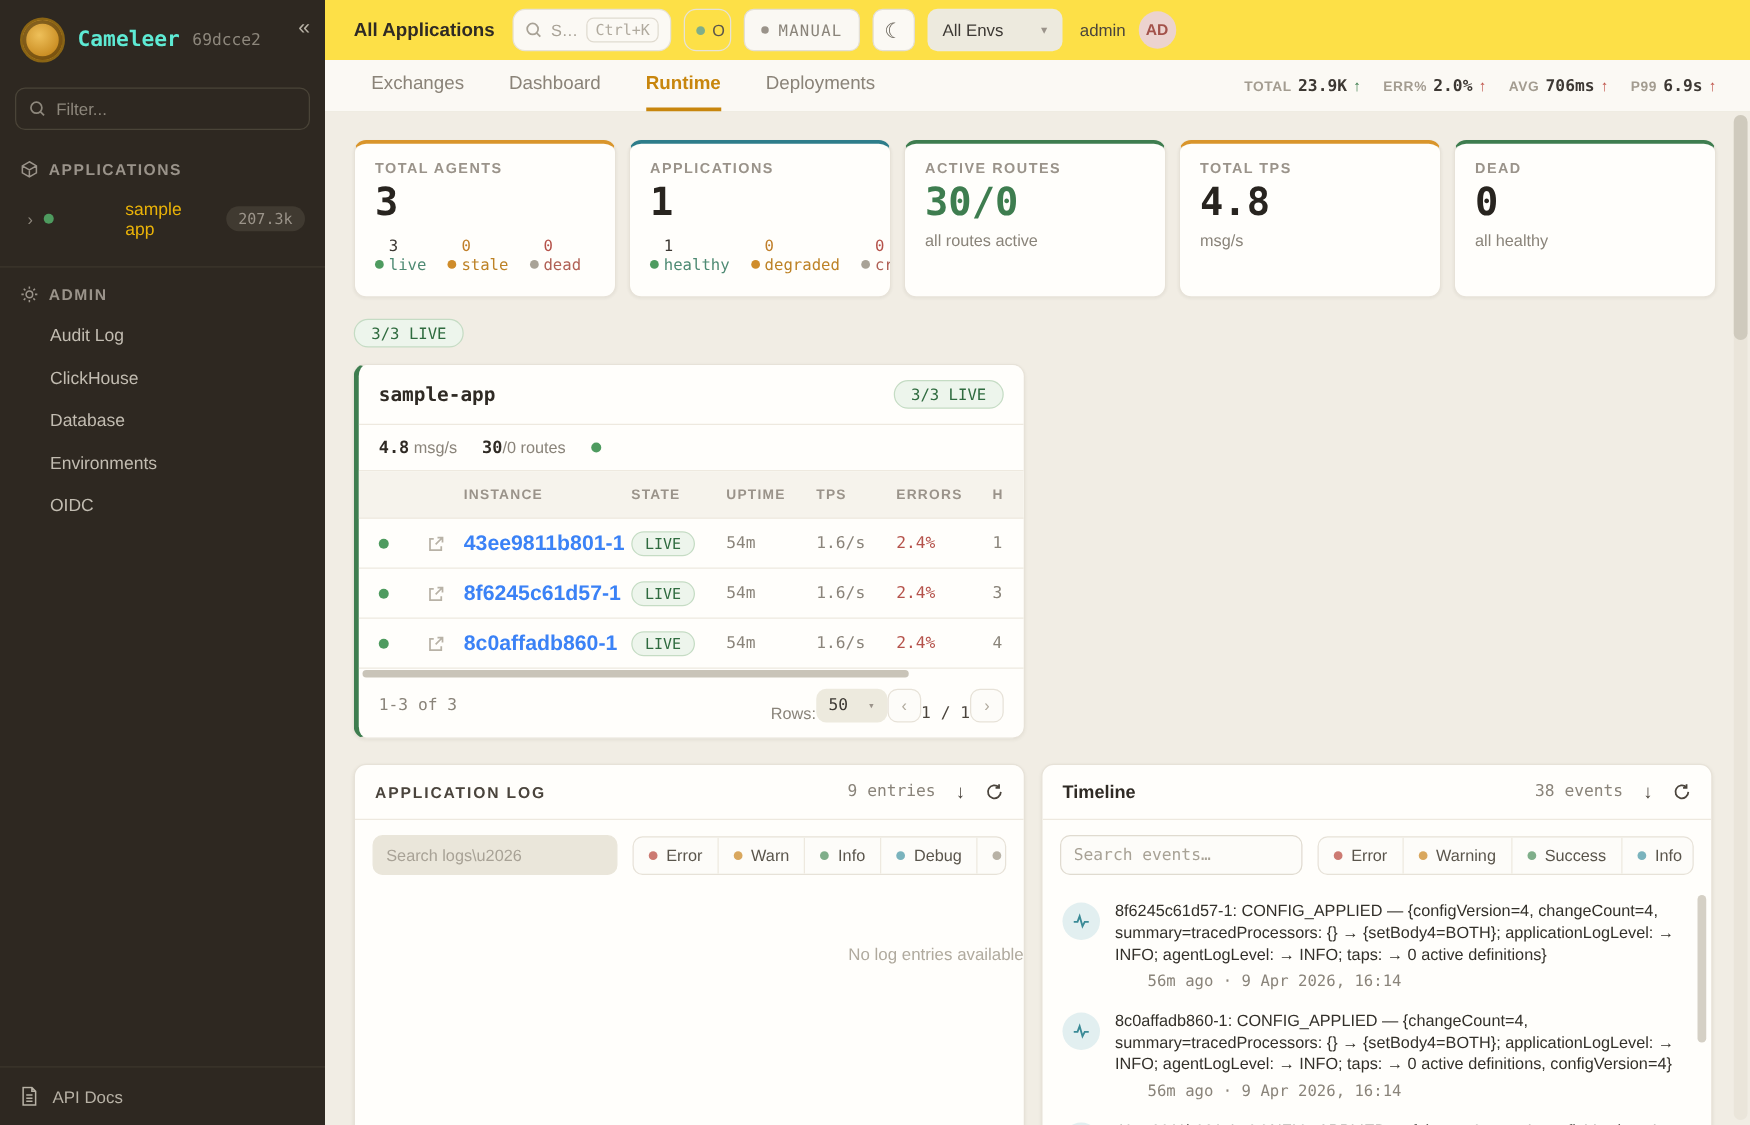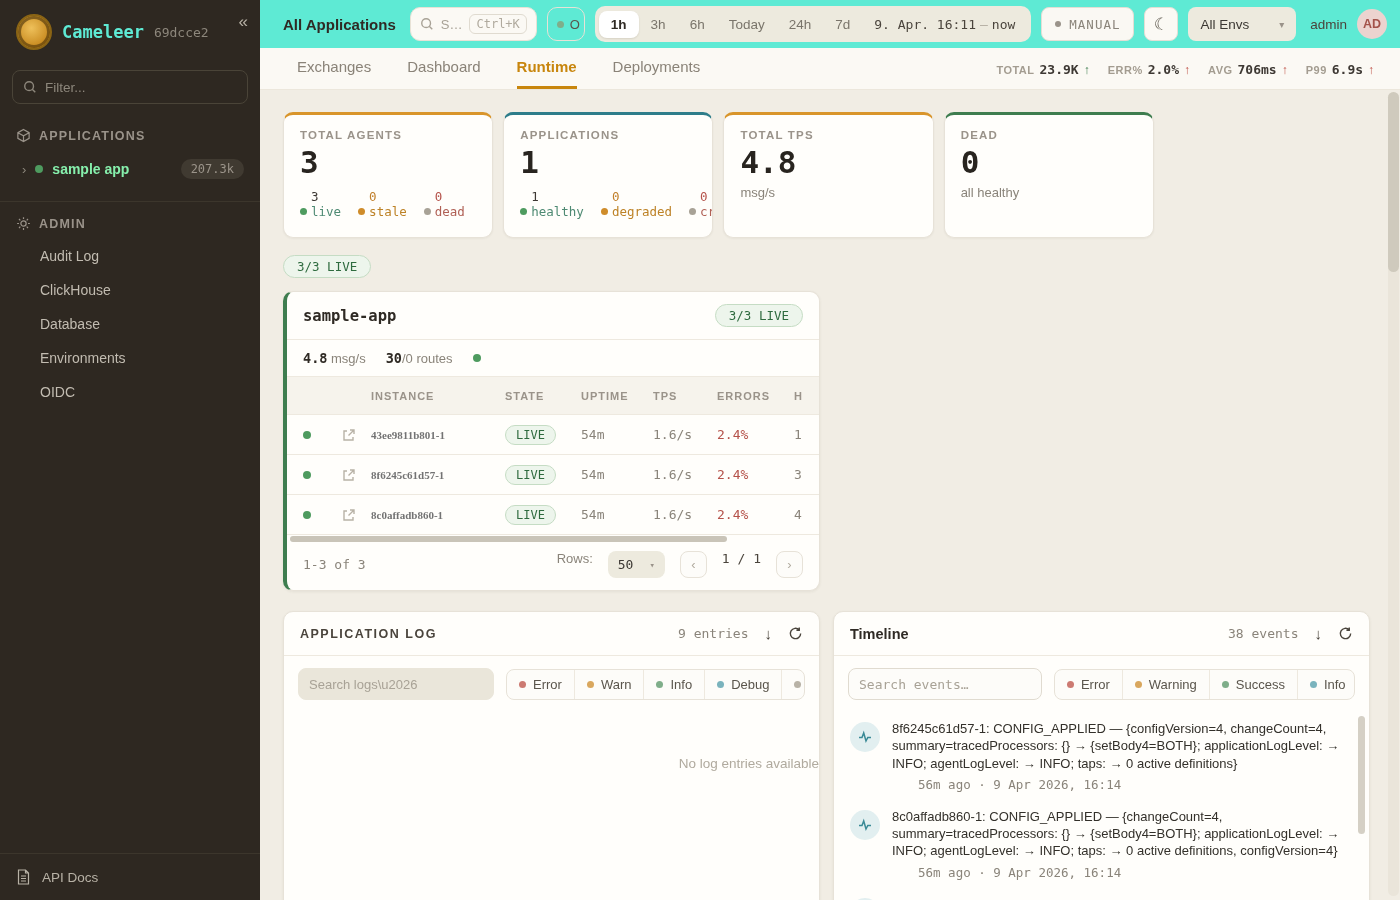--- a/index.html
+++ b/index.html
@@ -15,29 +15,29 @@
   .version { color:#8d877c; font-size:13px; }
   .collapse-btn { position:absolute; top:12px; right:12px; color:#b8b2a6; font-size:17px; cursor:pointer; }
   .sb-filter { margin:8px 12px 14px; border:1px solid #4a4438; border-radius:8px; height:34px; display:flex; align-items:center; gap:8px; padding:0 10px; }
   .sb-filter svg { flex:none; }
   .sb-filter input { background:transparent; border:none; outline:none; color:#c7c1b6; font-size:13.5px; width:100%; font-family:"Liberation Sans",sans-serif; }
   .sb-filter input::placeholder { color:#8d877c; }
   .sb-section { padding:10px 16px 8px; display:flex; gap:8px; align-items:center; color:#9a938a; font-size:12.5px; letter-spacing:1.2px; font-weight:bold; }
   .sb-app-row { display:flex; align-items:center; gap:9px; padding:8px 16px 8px 22px; cursor:pointer; }
   .sb-chevron { color:#8d877c; font-size:13px; }
   .sb-dot { width:8px; height:8px; border-radius:50%; background:#4e9b5f; }
-  .sb-app-name { color:#86efac; font-weight:bold; font-size:14px; }
+  .sb-app-name { color:#eab308; font-weight:normal; font-size:14px;margin-left:48px; }
   .sb-badge { margin-left:auto; background:#403a31; border-radius:11px; padding:3px 10px; color:#9b948a; font-size:12px; }
   .sb-div { border-top:1px solid #3c362c; margin:14px 0 4px; }
   .sb-item { padding:9px 16px 9px 40px; color:#c2bcb1; font-size:14px; cursor:pointer; }
   .sb-footer { margin-top:auto; border-top:1px solid #3c362c; padding:15px 16px; display:flex; align-items:center; gap:11px; color:#b8b2a6; font-size:13.5px; cursor:pointer; }
 
   
   .main { flex:1; display:flex; flex-direction:column; position:relative; height:900px; }
-  .topbar { height:48px; background:#5eead4; display:flex; align-items:center; padding:0 14px 0 23px; gap:10px; flex:none; }
+  .topbar { height:48px; background:#fde047; display:flex; align-items:center; padding:0 14px 0 23px; gap:10px; flex:none; }
   .tb-title { font-weight:bold; font-size:15px; color:#2f2a24; white-space:nowrap; margin-right:4px; }
   .tb-search { border:1px solid #e7e2d6; border-radius:10px; height:34px; display:flex; align-items:center; gap:7px; padding:0 9px; cursor:text; background:#fbf9f4; }
   .tb-search .stext { color:#a8a296; font-size:13px; }
   .kbd { border:1px solid #e0dbd0; border-radius:6px; padding:2px 6px; font-size:12px; color:#b0aa9e; }
   .tb-online { border:1px solid #e7e2d6; border-radius:10px; height:34px; padding:0 9px; display:flex; gap:6px; align-items:center; max-width:38px; overflow:hidden; }
   .dot7 { width:7px; height:7px; border-radius:50%; flex:none; }
   .tb-online .dot7 { background:#7fae8a; }
   .tb-online span { font-size:13px; color:#5a554c; }
   .tb-seg { background:#edeade; border-radius:10px; height:36px; display:flex; align-items:center; padding:0 4px; }
   .seg-item { padding:6px 12px; font-size:13.5px; color:#7a756b; border-radius:8px; cursor:pointer; white-space:nowrap; }
@@ -87,29 +87,29 @@
   .ac-header { display:flex; justify-content:space-between; align-items:center; padding:12px 16px; border-bottom:1px solid #eee9df; }
   .ac-title { font-family:"DejaVu Sans Mono",monospace; font-weight:bold; font-size:15.5px; color:#2f2a24; }
   .ac-meta { display:flex; align-items:center; gap:20px; padding:10px 16px; border-bottom:1px solid #eee9df; font-size:13px; color:#8a847a; }
   .ac-meta b { font-family:"DejaVu Sans Mono",monospace; color:#2f2a24; font-size:13.5px; }
   .ac-meta .dot8 { width:8px; height:8px; border-radius:50%; background:#4e9b5f; }
   .trow { display:grid; grid-template-columns:40px 44px 134px 76px 72px 64px 77px 60px; align-items:center; height:40px; border-bottom:1px solid #eee9df; overflow:hidden; }
   .trow.thead { height:38px; background:#f6f3ec; }
   .th { color:#9a938a; font-size:11px; font-weight:bold; letter-spacing:1px; white-space:nowrap; }
   .cell-dot { justify-self:center; width:8px; height:8px; border-radius:50%; background:#4e9b5f; }
   .cell-ext { justify-self:center; color:#b8b2a6; cursor:pointer; display:flex; }
-  .cell-id { font-family:Liberation Serif, serif; font-weight:bold; font-size:11px; color:#737373; white-space:nowrap; }
+  .cell-id { font-family:Liberation Sans, sans-serif; font-weight:bold; font-size:17px; color:#3b82f6; white-space:nowrap; }
   .pill-live { display:inline-block; background:#edf5ec; border:1px solid #c5dcc4; color:#2f6b3f; font-family:"DejaVu Sans Mono",monospace; font-size:12px; border-radius:999px; padding:2px 10px; }
   .cell-dim { font-family:"DejaVu Sans Mono",monospace; font-size:13px; color:#8a847a; white-space:nowrap; }
   .cell-err { font-family:"DejaVu Sans Mono",monospace; font-size:13px; color:#b5524a; white-space:nowrap; }
   .hscroll { padding:1px 3px; }
   .hthumb { height:6px; width:83%; background:#c9c4b8; border-radius:3px; cursor:pointer; }
   .ac-footer { display:flex; align-items:center; padding:8px 16px 12px; font-size:13px; color:#8a847a; gap:10px; }
   .ac-range { font-family:"DejaVu Sans Mono",monospace; }
-  .rows-group { margin-left:auto; display:flex; align-items:flex-start; gap:15px; }
+  .rows-group { margin-left:auto; display:flex; align-items:flex-end; gap:0; }
   .rows-select { background:#edeade; border-radius:8px; padding:6px 10px; display:flex; gap:16px; align-items:center; font-family:"DejaVu Sans Mono",monospace; font-size:13px; color:#3c3833; cursor:pointer; }
   .rows-select .caret { color:#9a938a; font-size:9px; }
   .pg-btn { width:27px; height:27px; border:1px solid #e7e2d8; border-radius:8px; display:flex; align-items:center; justify-content:center; color:#b0aa9e; font-size:13px; cursor:pointer; background:#fdfcf9; }
   .pg-ind { font-family:"DejaVu Sans Mono",monospace; color:#4a443c; }
 
   .panels { display:grid; grid-template-columns:537px 537px; gap:13px; margin-top:20px; }
   .panel { background:#fffefb; border:1px solid #e7e2d8; border-radius:10px; height:340px; overflow:hidden; box-shadow:0 1px 3px rgba(60,50,30,.07); display:flex; flex-direction:column; }
   .p-header { display:flex; align-items:center; padding:13px 16px; border-bottom:1px solid #eee9df; flex:none; }
   .p-title-upper { font-size:12.5px; font-weight:bold; letter-spacing:1.5px; color:#4a443c; }
   .p-title { font-size:14.5px; font-weight:bold; color:#2f2a24; }
@@ -198,29 +198,20 @@
       <svg width="14" height="14" viewBox="0 0 16 16">
           <circle cx="7" cy="7" r="5" fill="none" stroke="#a8a296" stroke-width="1.6"></circle>
           <line x1="10.6" y1="10.6" x2="14" y2="14" stroke="#a8a296" stroke-width="1.6"></line>
         </svg>
       <span class="stext">S…</span>
       <span class="kbd mono">Ctrl+K</span>
     </div>
     <div class="tb-online">
       <span class="dot7"></span>
       <span>O</span>
-    </div>
-    <div class="tb-seg">
-      <span class="seg-item active">1h</span>
-      <span class="seg-item">3h</span>
-      <span class="seg-item">6h</span>
-      <span class="seg-item">Today</span>
-      <span class="seg-item">24h</span>
-      <span class="seg-item">7d</span>
-      <span class="seg-date mono"><span>9. Apr. 16:11</span><span class="sep">—</span><span>now</span></span>
     </div>
     <div class="tb-manual mono">
       <span class="dot7"></span>
       <span>MANUAL</span>
     </div>
     <div class="tb-moon">
         <span>☾</span>
       </div>
     <div class="tb-env">
       <span>All Envs</span>
@@ -297,20 +288,25 @@
               <span class="snum amber">0</span>
               <span class="slbl amber">degraded</span>
             </span>
           <span class="sub">
               <span class="sdot n"></span>
               <span class="snum red">0</span>
               <span class="slbl red">critical</span>
             </span>
         </div>
       </div>
+      <div class="card green">
+        <div class="card-label">ACTIVE ROUTES</div>
+        <div class="card-value mono gval">30/0</div>
+        <div class="card-caption">all routes active</div>
+      </div>
       <div class="card">
         <div class="card-label">TOTAL TPS</div>
         <div class="card-value mono">4.8</div>
         <div class="card-caption">msg/s</div>
       </div>
       <div class="card green">
         <div class="card-label">DEAD</div>
         <div class="card-value mono">0</div>
         <div class="card-caption">all healthy</div>
       </div>

